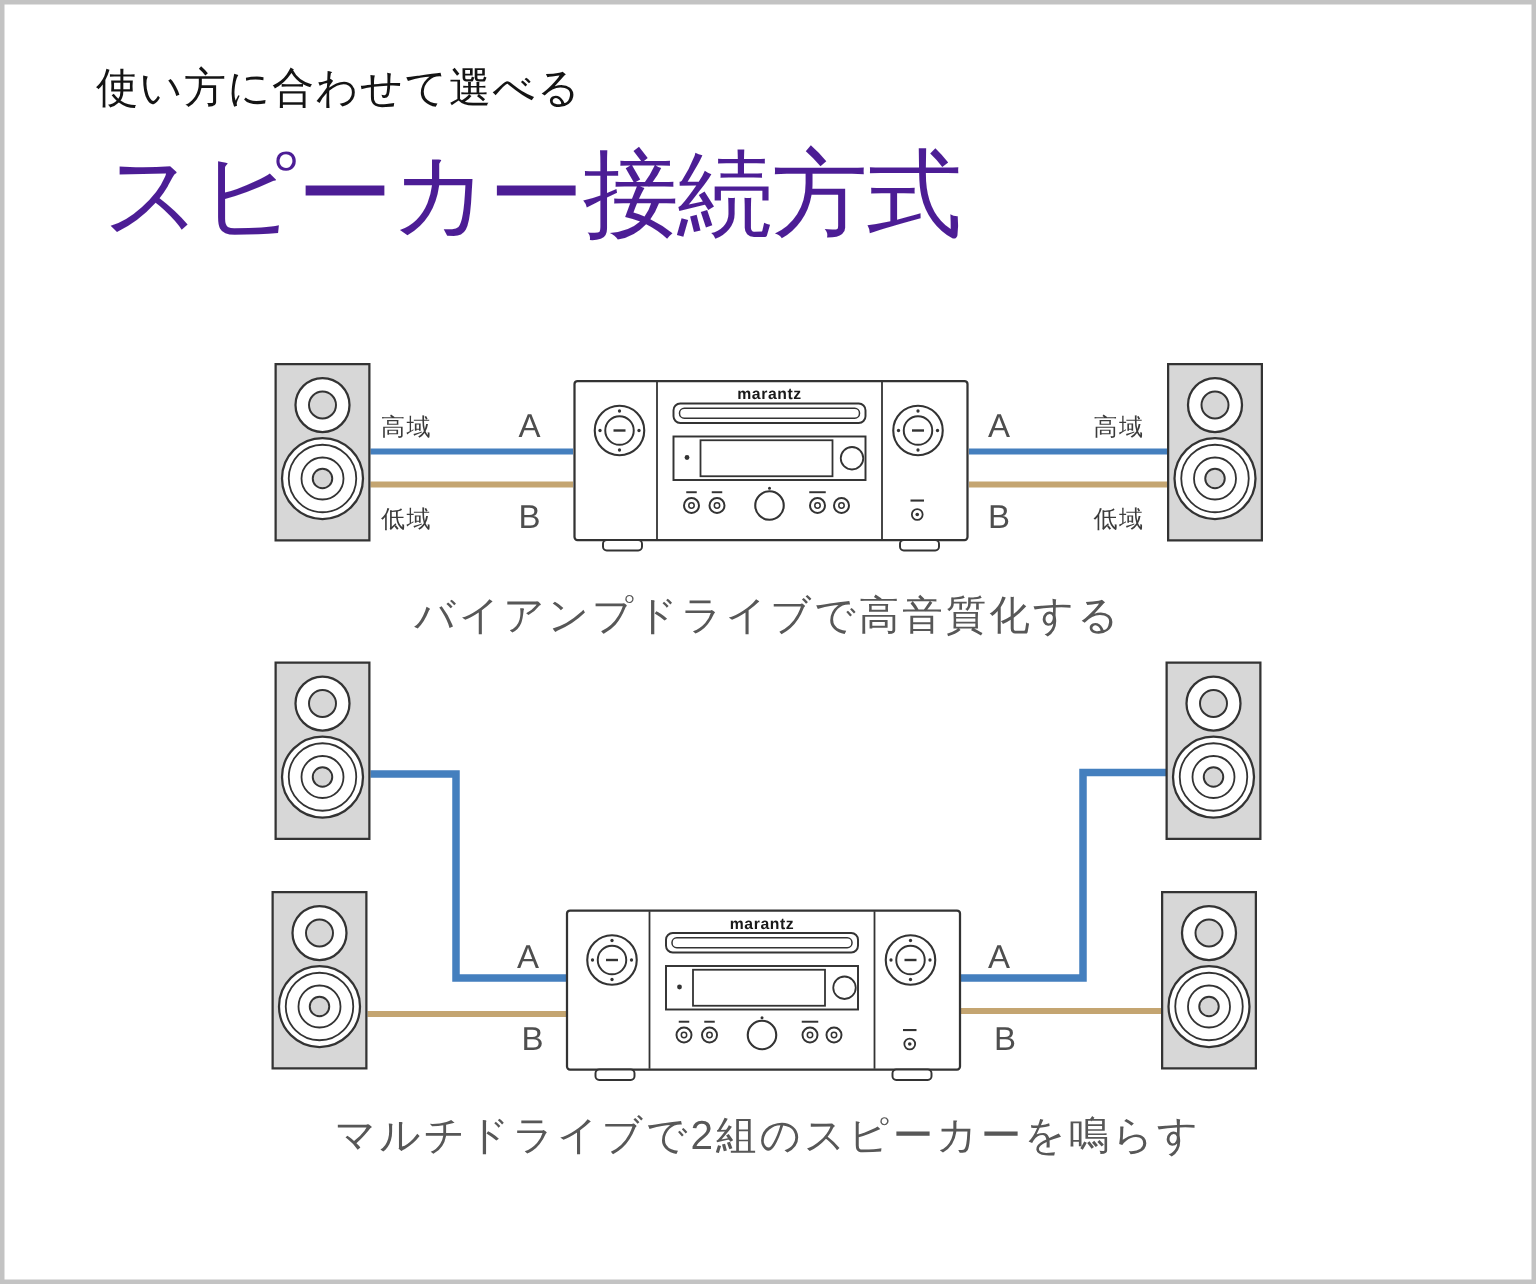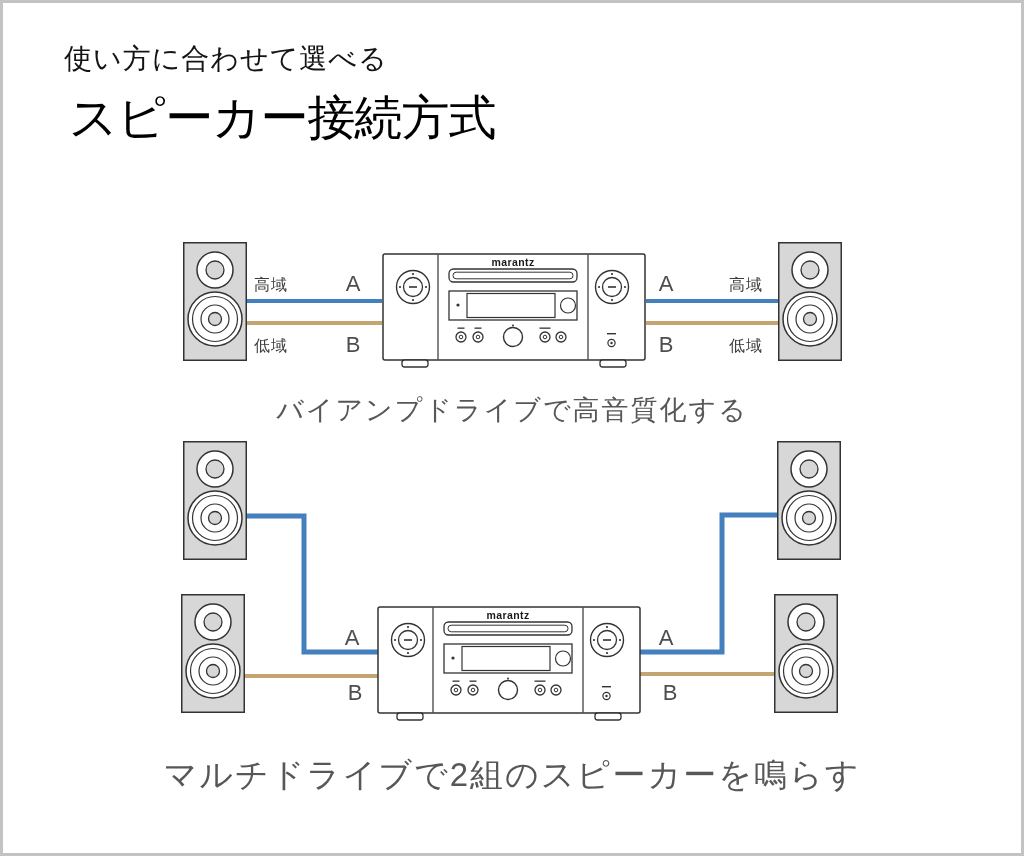--- a/index.html
+++ b/index.html
@@ -12,28 +12,28 @@
     position:absolute;inset:0;border:3px solid #c3c3c3;pointer-events:none;z-index:50;
   }
   .subtitle{
     position:absolute;left:64px;top:40px;
     font-family:"Liberation Serif","DejaVu Serif",serif;
     font-size:28px;color:#141414;letter-spacing:1px;white-space:nowrap;text-align:right;
   }
   .title{
     position:absolute;left:69px;top:86px;
     font-family:"Liberation Serif","DejaVu Serif",serif;
-    font-size:48px;color:#000000;letter-spacing:-1px;white-space:nowrap;
+    font-size:64px;color:#4c1d95;letter-spacing:-1px;white-space:nowrap;
   }
   .caption{
     position:absolute;left:0;width:1024px;text-align:center;
     color:#575757;white-space:nowrap;
   }
   .caption-1{top:392px;font-size:27px;letter-spacing:2px;}
-  .caption-2{top:758px;font-size:33px;letter-spacing:2px;line-height:34px;}
+  .caption-2{top:740px;font-size:27px;letter-spacing:2px;line-height:34px;}
   svg{position:absolute;left:0;top:0;}
   svg text{font-family:"Liberation Sans","DejaVu Sans",sans-serif;}
   .zone-label{font-size:16px;fill:#3b3b3b;letter-spacing:1px;}
   .ab-label{font-size:22px;fill:#4e4e4e;}
   .logo-text{font-size:10.5px;font-weight:bold;letter-spacing:.4px;fill:#1a1a1a;}
 </style>
 </head>
 <body>
 
 <div class="frame"></div>

